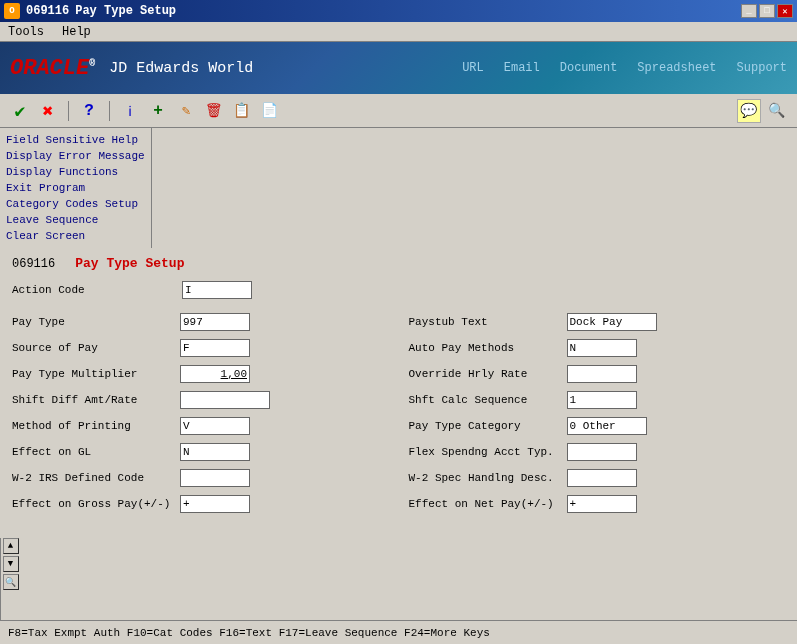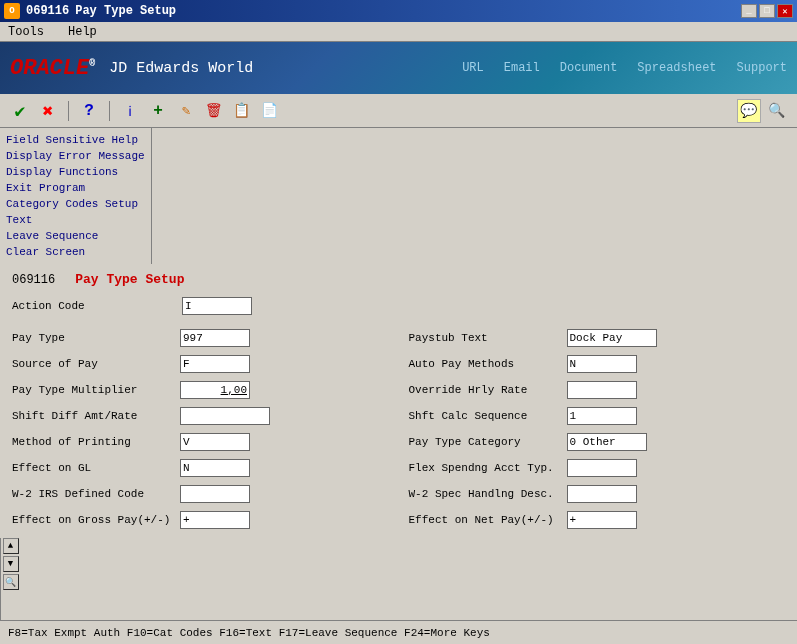--- a/index.html
+++ b/index.html
@@ -20,21 +20,21 @@
     .title-bar-controls { display: flex; gap: 2px; }
     .title-btn { width: 16px; height: 14px; background: #d4d0c8; border: 1px solid #808080; font-size: 9px; display: flex; align-items: center; justify-content: center; cursor: pointer; }
 
     
     .menu-bar {
       background: #d4d0c8;
       height: 20px;
       display: flex;
       align-items: center;
       padding: 0 4px;
-      gap: 16px;
+      gap: 10px;
       border-bottom: 1px solid #808080;
     }
     .menu-item { font-size: 12px; cursor: pointer; padding: 0 4px; }
 
     
     .oracle-header {
       background: linear-gradient(135deg, #1a3a6b 0%, #2a5a9b 40%, #1a7a9b 70%, #3a9ab5 100%);
       height: 52px;
       display: flex;
       align-items: center;
@@ -189,21 +189,20 @@
 </div>
 
 <div class="main-container">
 
   <div class="sidebar">
     <div class="sidebar-item">Field Sensitive Help</div>
     <div class="sidebar-item">Display Error Message</div>
     <div class="sidebar-item">Display Functions</div>
     <div class="sidebar-item">Exit Program</div>
     <div class="sidebar-item">Category Codes Setup</div>
-    <div class="sidebar-item">Text</div>
     <div class="sidebar-item">Leave Sequence</div>
     <div class="sidebar-item">Clear Screen</div>
   </div>
 
   <div class="form-area">
 
     <div class="form-header">
       <span style="font-family:'Courier New'; font-size:12px;">069116</span>
       <span style="color:#cc0000; font-family:'Courier New'; font-size:13px; font-weight:bold;">Pay Type Setup</span>
     </div>

